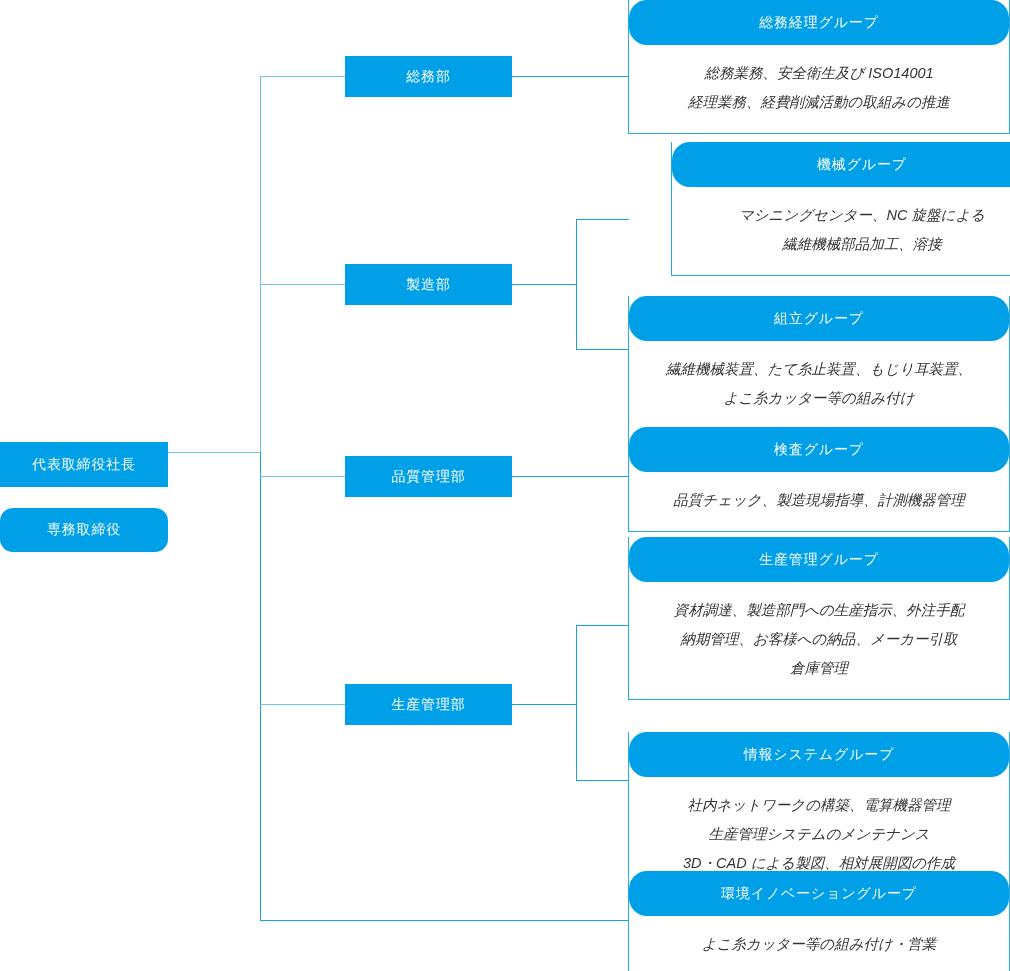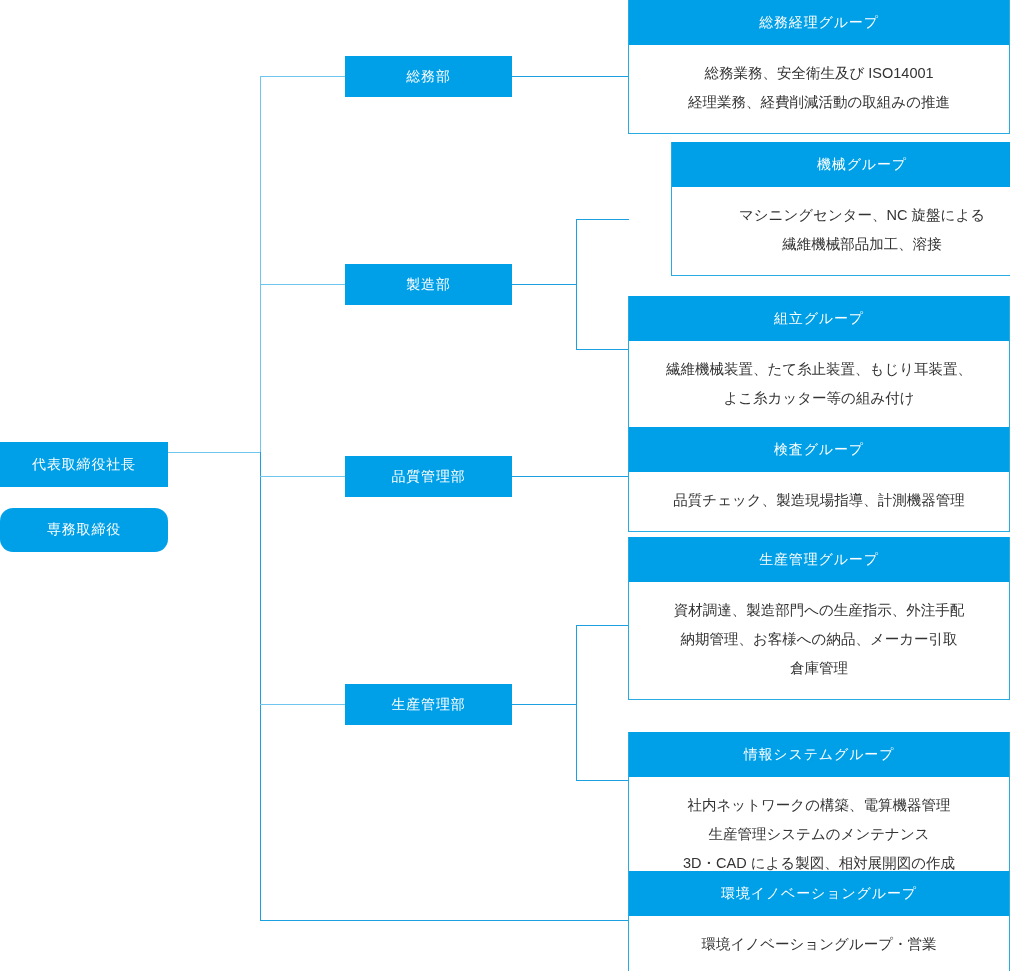--- a/index.html
+++ b/index.html
@@ -73,30 +73,31 @@
   .group-head {
     background: #00a0e9;
     color: #ffffff;
     font-size: 14px;
     letter-spacing: 0.06em;
     height: 45px;
     display: flex;
     align-items: center;
     justify-content: center;
     box-sizing: border-box;
+    border-radius: 18px;
   }
   .group-body {
     color: #333333;
     font-size: 14.5px;
     line-height: 2.0;
     text-align: center;
     padding: 14px 10px 16px 10px;
     box-sizing: border-box;
   }
-  .group-body .ln { display: block; white-space: nowrap; }
+  .group-body .ln { display: block; white-space: nowrap; font-style: italic; }
 </style>
 </head>
 <body>
 
 <div id="org-chart">
 
   <div class="line line-h" style="left:168px; top:452px; width:93px;"></div>
 
   <div class="line line-v" style="left:260px; top:76px; height:376px;"></div>
   <div class="line line-v line-dark" style="left:260px; top:452px; height:469px;"></div>
@@ -190,17 +191,17 @@
     <div class="group-body">
       <span class="ln">社内ネットワークの構築、電算機器管理</span>
       <span class="ln">生産管理システムのメンテナンス</span>
       <span class="ln">3D・CAD による製図、相対展開図の作成</span>
     </div>
   </div>
 
   <div class="group-card" style="top:871px;">
     <div class="group-head">環境イノベーショングループ</div>
     <div class="group-body">
-      <span class="ln">環境イノベーショングループ・営業</span>
+      <span class="ln">よこ糸カッター等の組み付け・営業</span>
     </div>
   </div>
 
 </div>
 
 </body></html>

